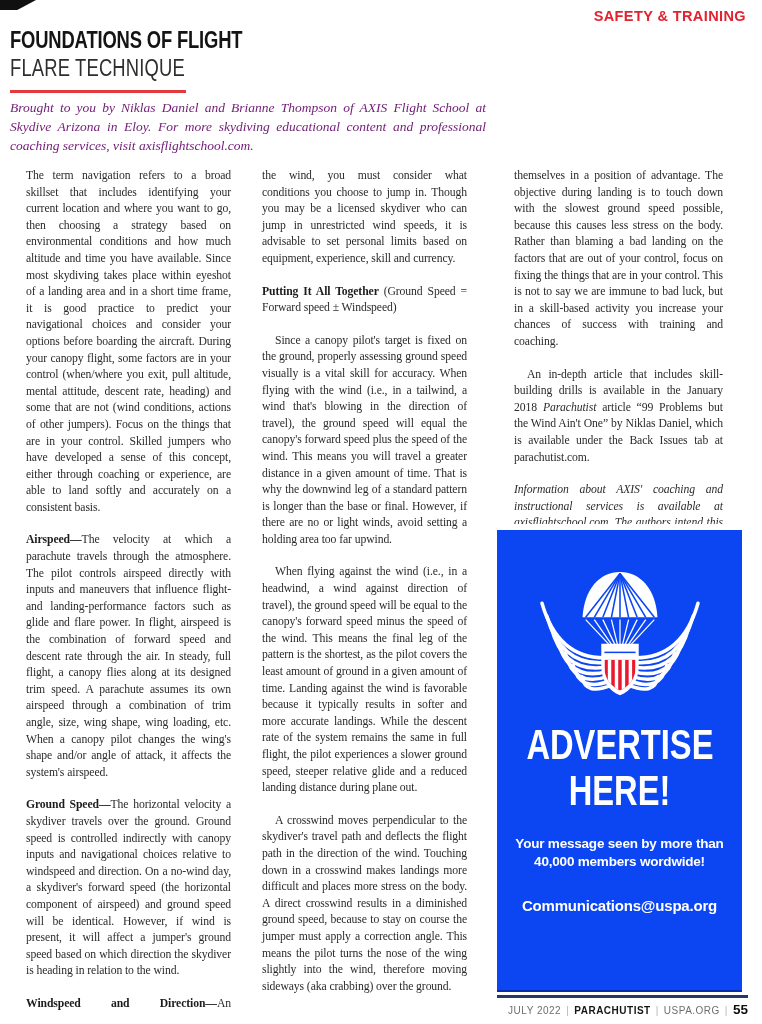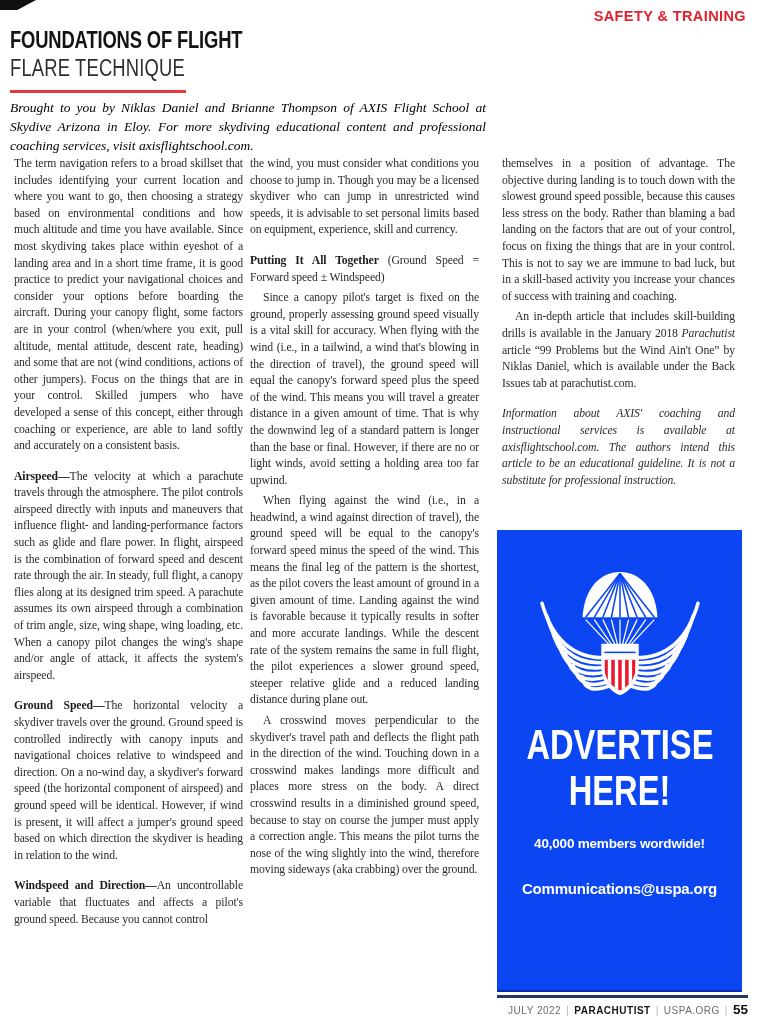--- a/index.html
+++ b/index.html
@@ -14,34 +14,34 @@
 
   .title{position:absolute;left:10px;top:27px;margin:0;font-family:"Liberation Sans",sans-serif;
         font-weight:800;font-size:23px;letter-spacing:-.2px;color:#141414;white-space:nowrap;
         transform:scaleX(.8);transform-origin:left top;}
   .subtitle{position:absolute;left:10px;top:55px;margin:0;font-family:"Liberation Sans",sans-serif;
         font-weight:400;font-size:23px;letter-spacing:.2px;color:#2e2e2e;white-space:nowrap;
         transform:scaleX(.8);transform-origin:left top;}
   .red-rule{position:absolute;left:10px;top:90px;width:176px;height:3px;background:#e23a3e;}
 
   .intro{position:absolute;left:10px;top:98px;width:476px;margin:0;
-        font-style:italic;font-size:13.5px;line-height:19px;color:#000000;text-align:justify;}
+        font-style:italic;font-size:13.5px;line-height:19px;color:#701a75;text-align:justify;}
 
   .axis-logo{position:absolute;left:502px;top:48px;width:242px;color:#131313;}
   .axis-word{font-family:"DejaVu Serif",serif;font-size:57px;line-height:1;letter-spacing:6px;}
   .axis-sub{font-family:"DejaVu Serif",serif;font-size:20px;margin-top:-5px;text-align:right;
         padding-right:20px;}
   .axis-reg{font-size:9px;vertical-align:super;}
 
   .col{position:absolute;top:152px;width:237px;height:862px;overflow:hidden;
         font-size:11.7px;line-height:16.6px;letter-spacing:-.1px;text-align:justify;color:#2b2b2b;}
   .col-1{left:10px;}
   .col-2{left:246px;}
   .col-3{left:498px;width:241px;height:372px;}
-  .para{margin:4px;}
+  .para{margin:16px;}
   .gap{margin-top:14px;}
   .ind{text-indent:13px;}
   .lead{font-weight:bold;color:#1c1c1c;}
   .it{font-style:italic;}
   .em{font-style:italic;}
 
   .ad{position:absolute;left:497px;top:530px;width:245px;height:460px;background:#0b46f2;
         text-align:center;color:#ffffff;border-bottom:2px solid #0a2db0;}
   .emblem{display:block;margin:28px auto 0 auto;}
   .ad-headline{margin-top:8px;font-family:"Liberation Sans",sans-serif;font-weight:700;
@@ -148,20 +148,21 @@
         <rect x="103.3" y="130" width="4.4" height="42"></rect>
         <rect x="112.2" y="130" width="4.4" height="42"></rect>
         <rect x="121.1" y="130" width="4.4" height="42"></rect>
       </g>
     </svg>
     <div class="ad-headline">
       <div>ADVERTISE</div>
       <div>HERE!</div>
     </div>
     <div class="ad-tagline">
+      <div>Your message seen by more than</div>
       <div>40,000 members wordwide!</div>
     </div>
     <div class="ad-links">
       <div>Communications@uspa.org</div>
     </div>
   </div>
 
   <div class="footer-rule"></div>
   <div class="footer">
     <span>JULY 2022</span><span class="f-sep">|</span><span class="f-mag">PARACHUTIST</span><span class="f-sep">|</span><span>USPA.ORG</span><span class="f-sep">|</span><span class="f-num">55</span>

